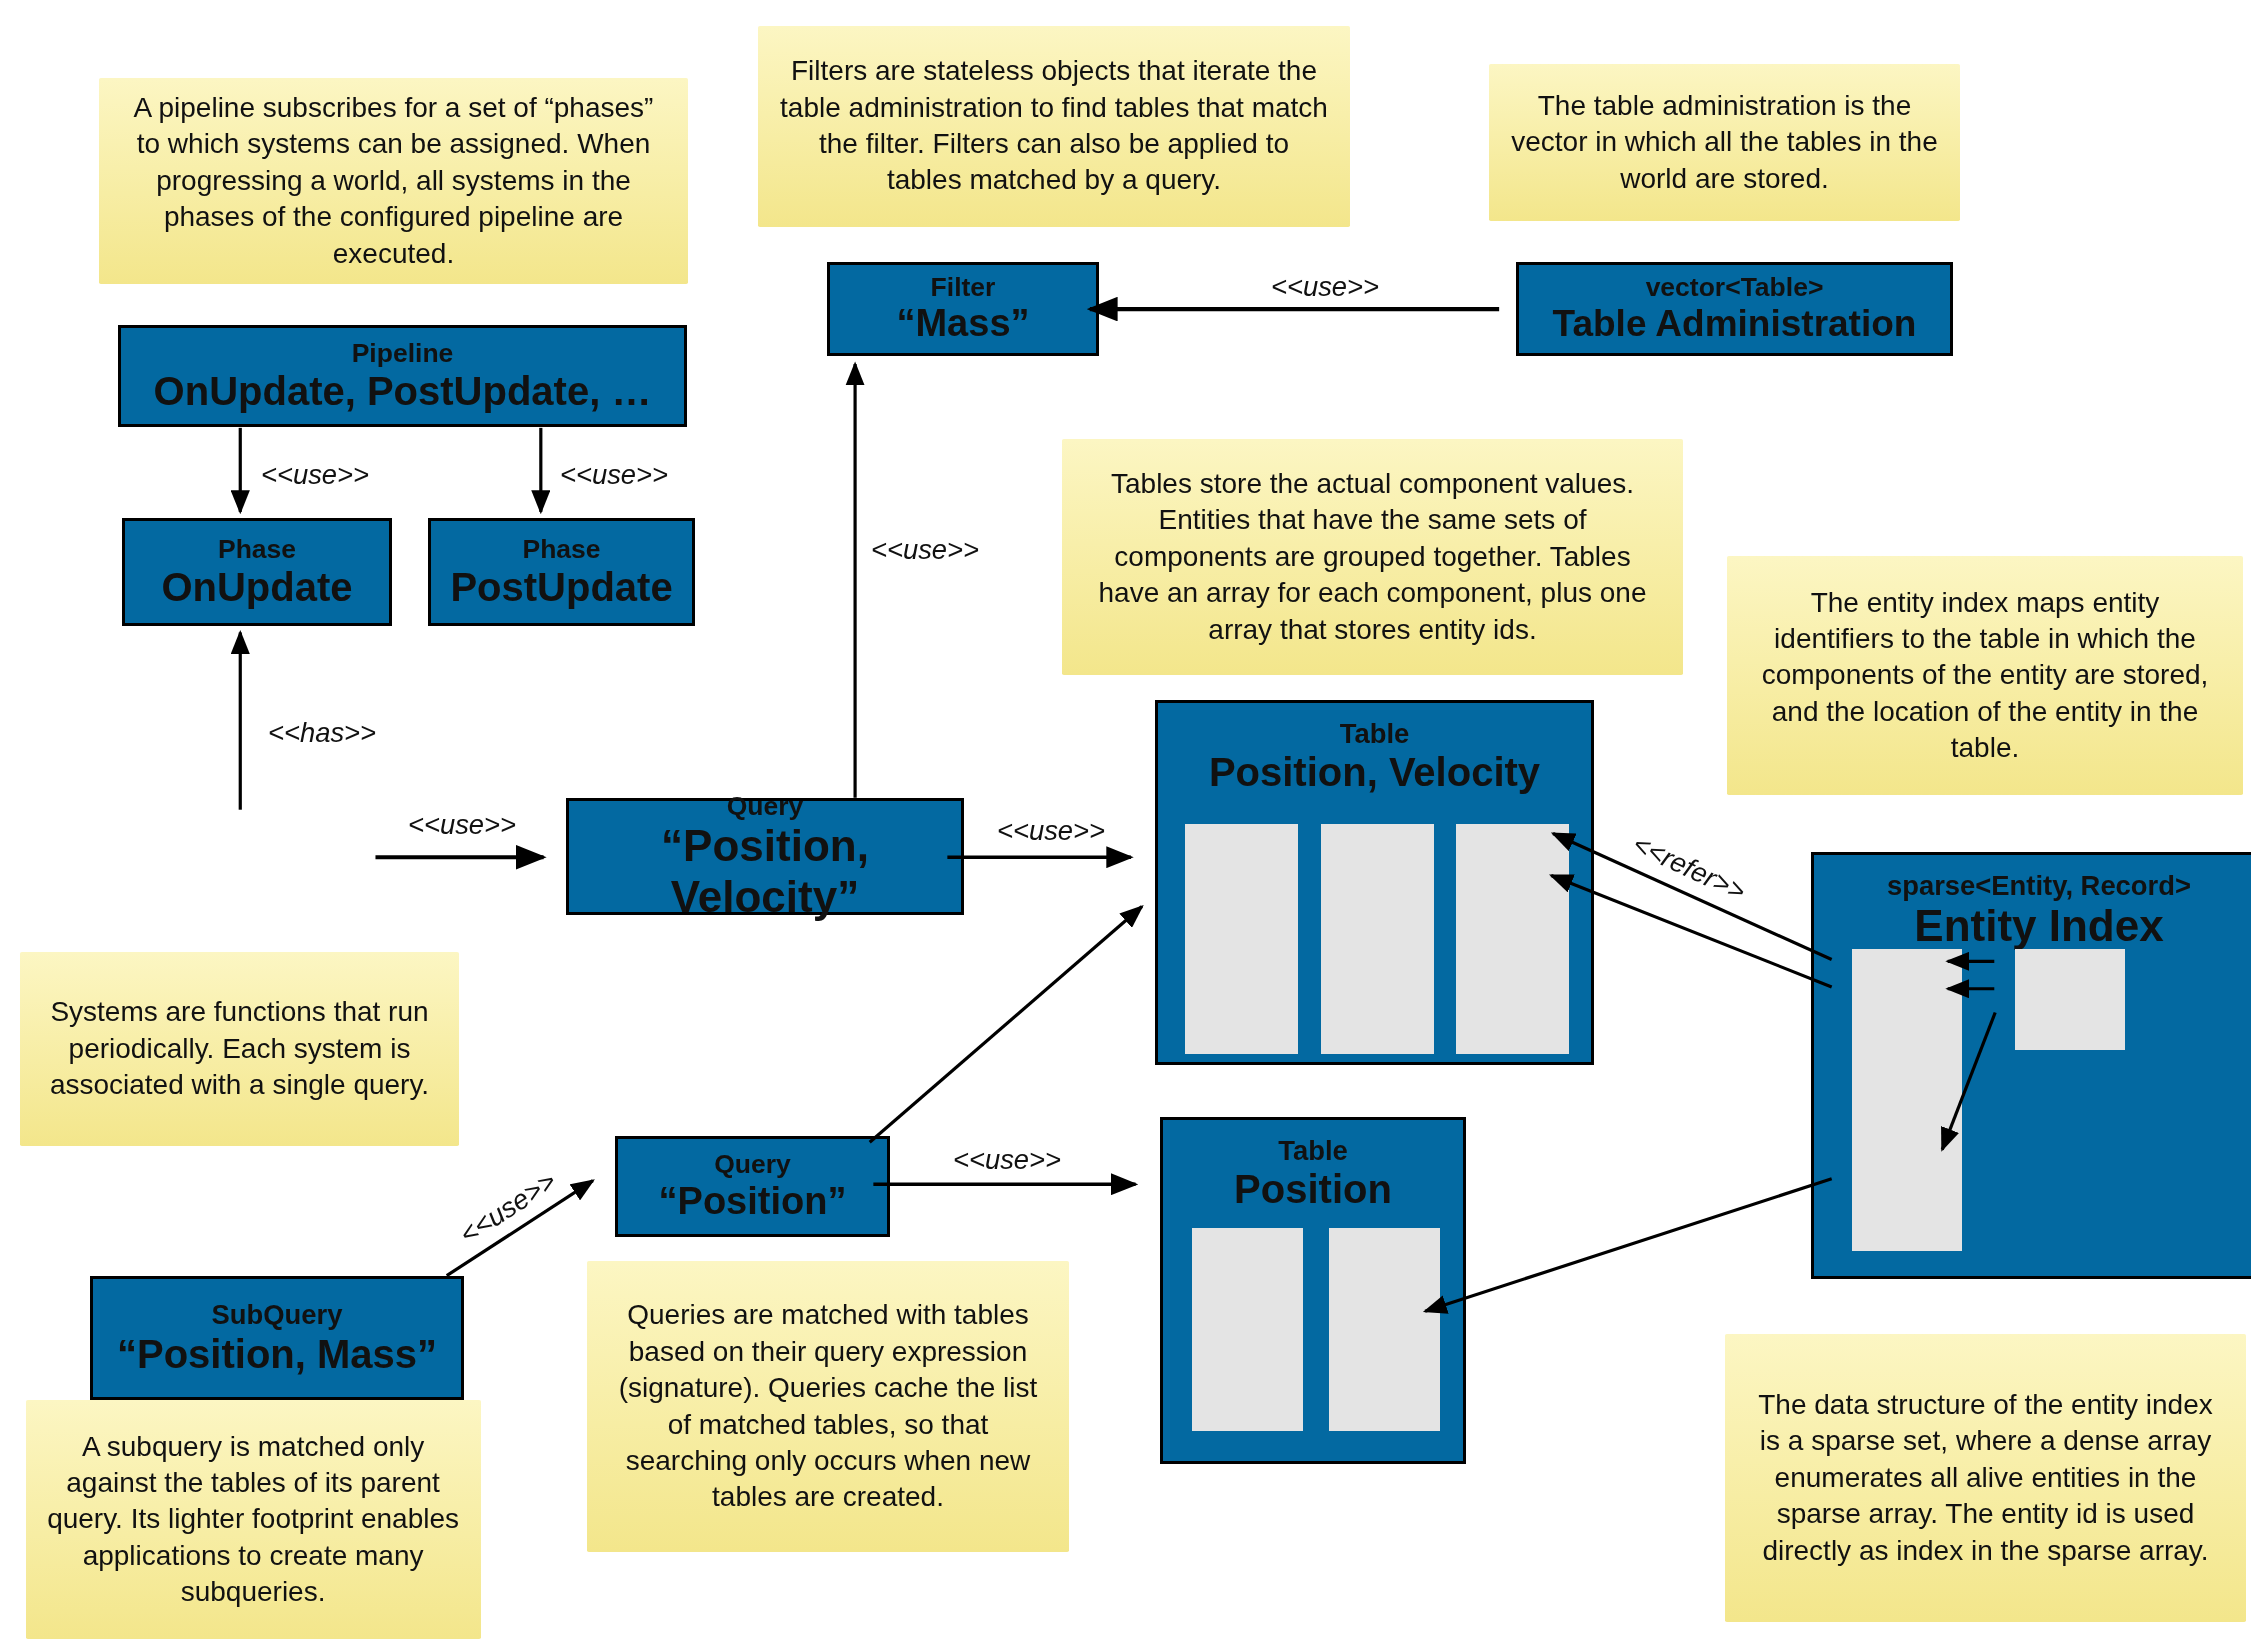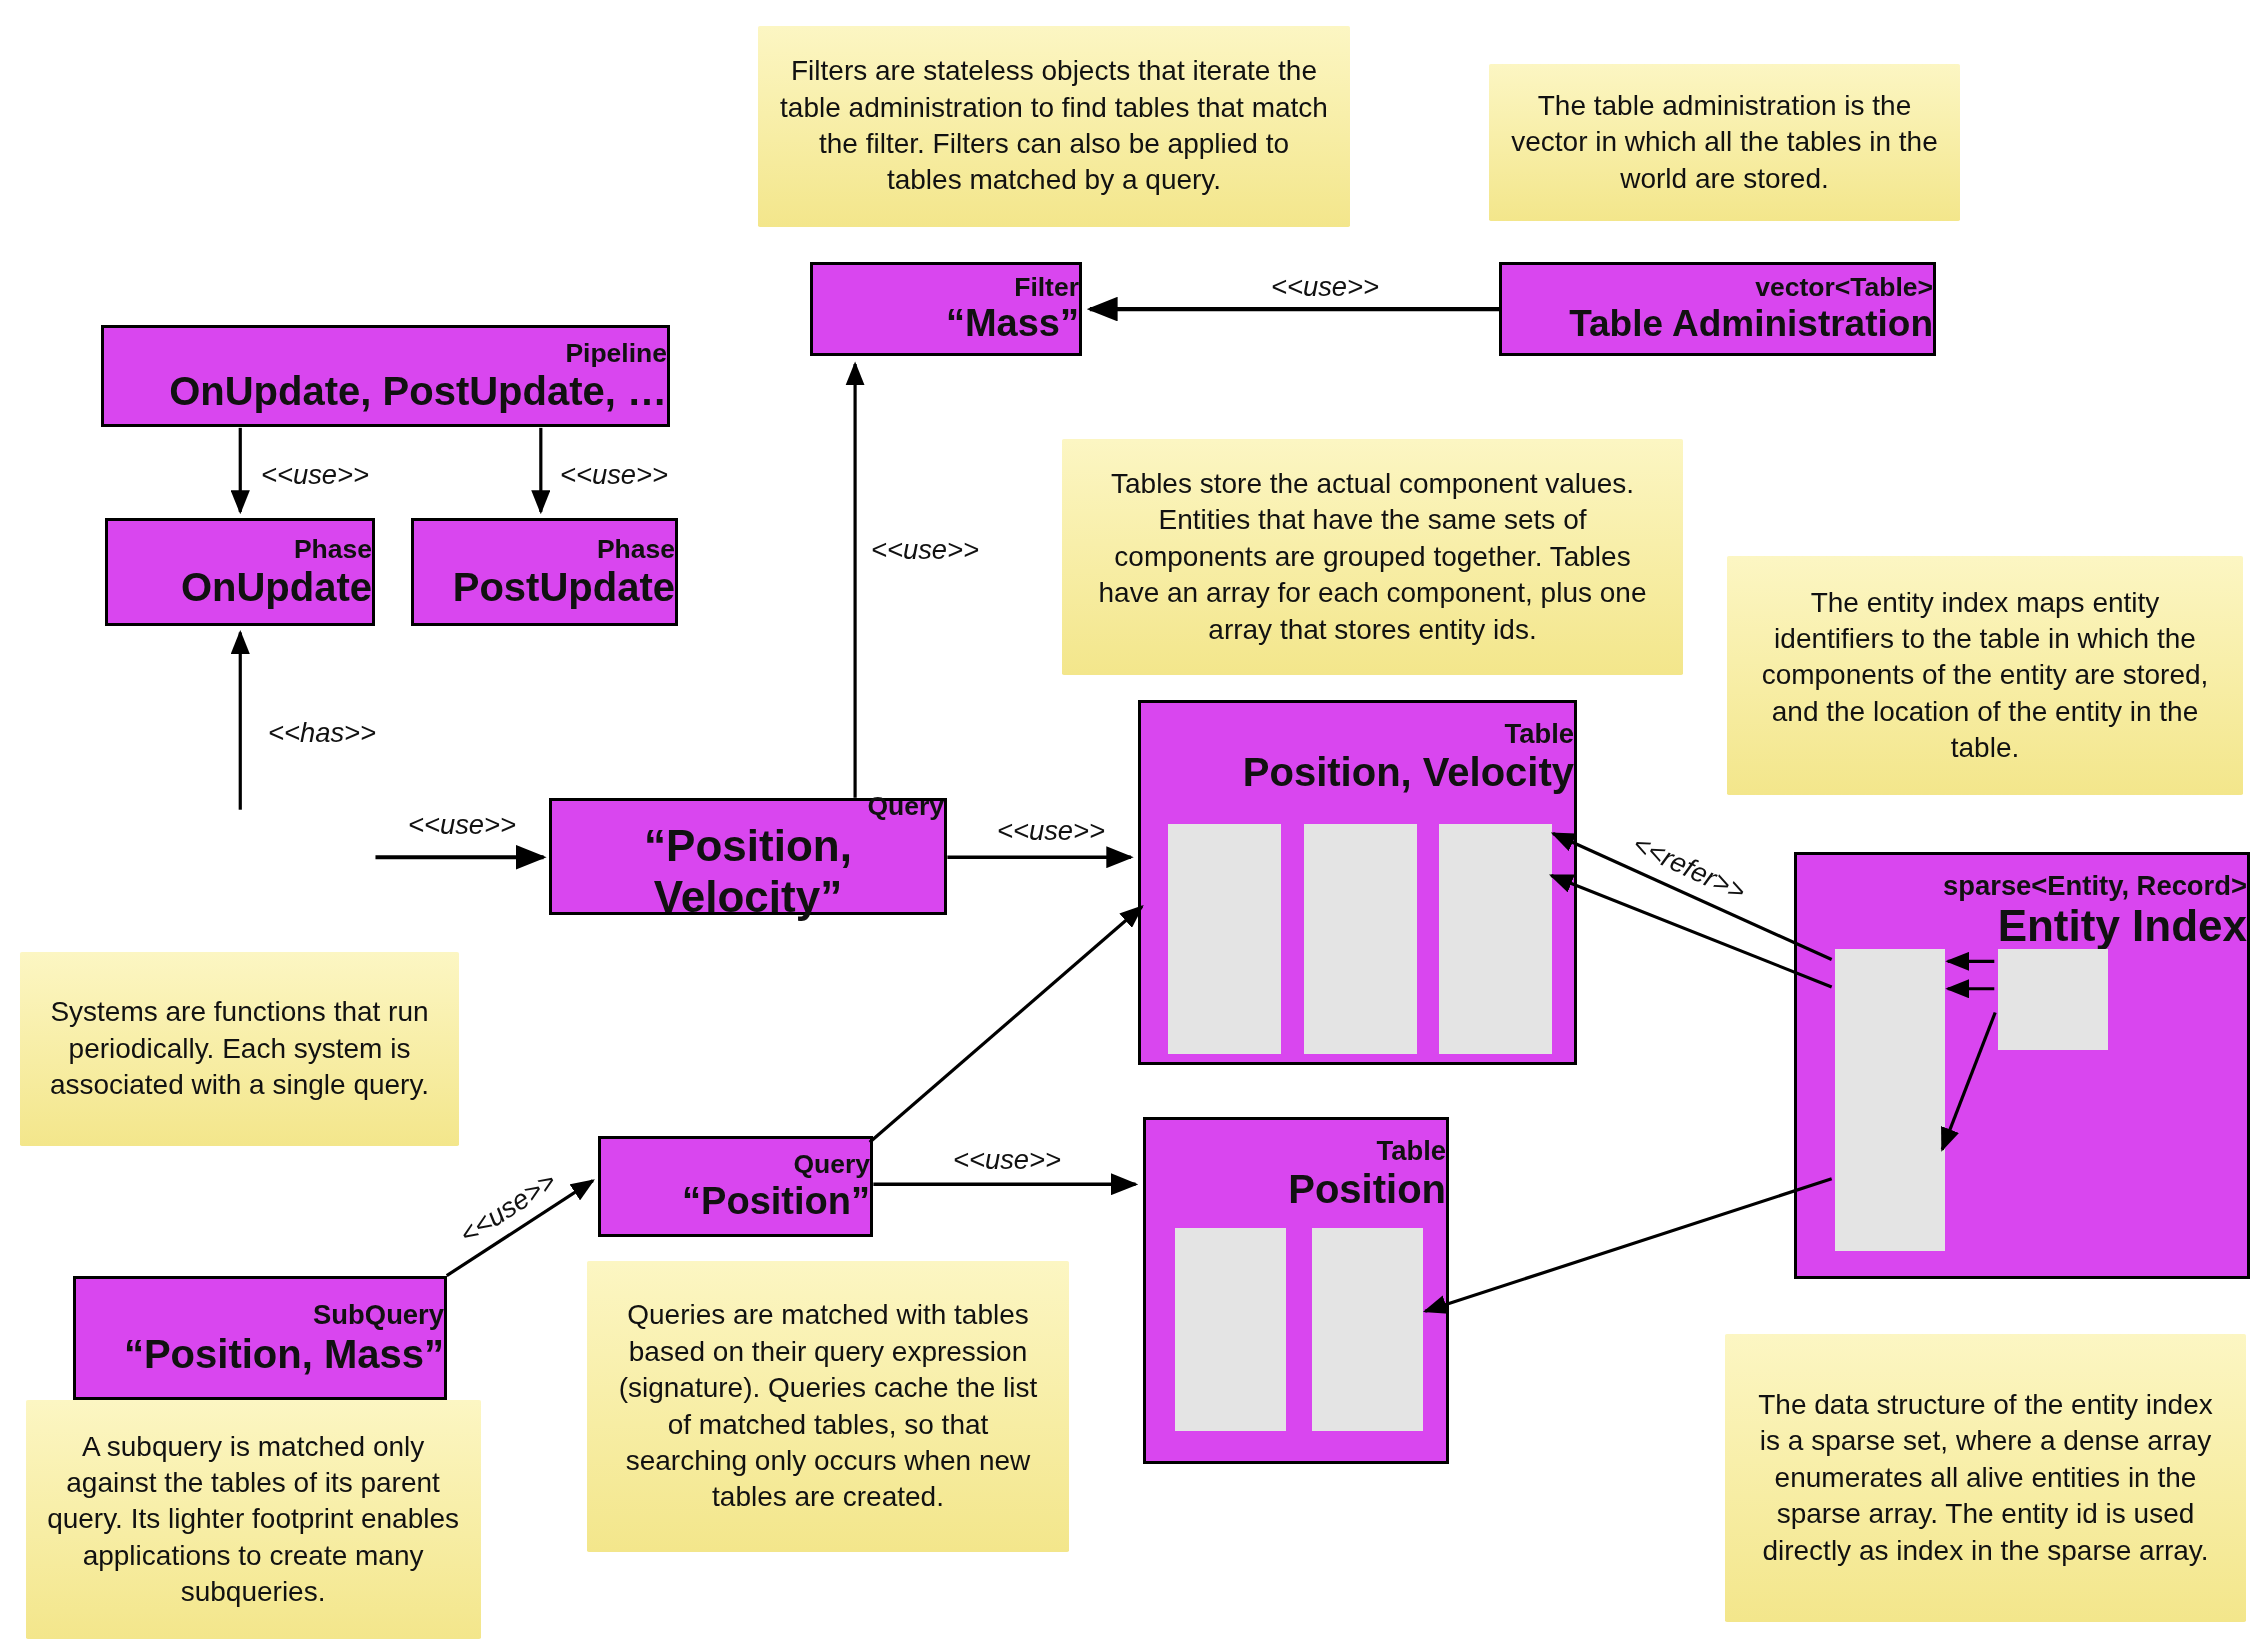--- a/index.html
+++ b/index.html
@@ -15,43 +15,46 @@
     font-family:"Liberation Sans", sans-serif;color:var(--ink);overflow:hidden;
   }
   .note{
     position:absolute;
     background:linear-gradient(180deg,var(--note-top) 0%,var(--note-bottom) 100%);
     display:flex;align-items:center;justify-content:center;
     text-align:center;font-size:28px;line-height:1.3;
     padding:12.8px 20px;box-sizing:border-box;border-radius:1.8px;
   }
   .box{
-    position:absolute;background:#d946ef;border:3.7px solid var(--box-border);
+    position:absolute;background:#0369a1;border:3.7px solid var(--box-border);
     box-sizing:border-box;display:flex;flex-direction:column;
-    align-items:flex-end;justify-content:center;text-align:center;
+    align-items:center;justify-content:center;text-align:center;margin-left:17px;
   }
   .box .stereo{font-weight:bold;font-size:26.5px;line-height:1.15;}
   .box .blabel{font-weight:bold;font-size:40px;line-height:1.15;}
   .box.tablebox{justify-content:flex-start;padding-top:14.6px;}
   .box .grayblock{position:absolute;background:var(--fill-gray);}
   .elabel{
     position:absolute;font-style:italic;font-size:27.4px;white-space:nowrap;
     transform:translate(-50%,-50%);
   }
   .elabel.rot-up{transform:translate(-50%,-50%) rotate(-33deg);}
   .elabel.rot-down{transform:translate(-50%,-50%) rotate(25deg);}
   svg.edges{position:absolute;left:0;top:0;z-index:3;pointer-events:none;}
   .note,.box{z-index:2;}
   .elabel{z-index:4;}
 </style>
 </head>
 <body>
 
 <div class="canvas">
 
+  <div class="note" style="left:99px;top:78px;width:589px;height:206px;">
+    <span>A pipeline subscribes for a set of “phases” to which systems can be assigned. When progressing a world, all systems in the phases of the configured pipeline are executed.</span>
+  </div>
   <div class="note" style="left:758px;top:25.6px;width:592px;height:201px;">
     <span>Filters are stateless objects that iterate the table administration to find tables that match the filter. Filters can also be applied to tables matched by a query.</span>
   </div>
   <div class="note" style="left:1489px;top:64px;width:471px;height:157px;">
     <span>The table administration is the vector in which all the tables in the world are stored.</span>
   </div>
   <div class="note" style="left:1062px;top:439px;width:621px;height:236px;">
     <span>Tables store the actual component values. Entities that have the same sets of components are grouped together. Tables have an array for each component, plus one array that stores entity ids.</span>
   </div>
   <div class="note" style="left:1727px;top:556px;width:516px;height:239px;">

